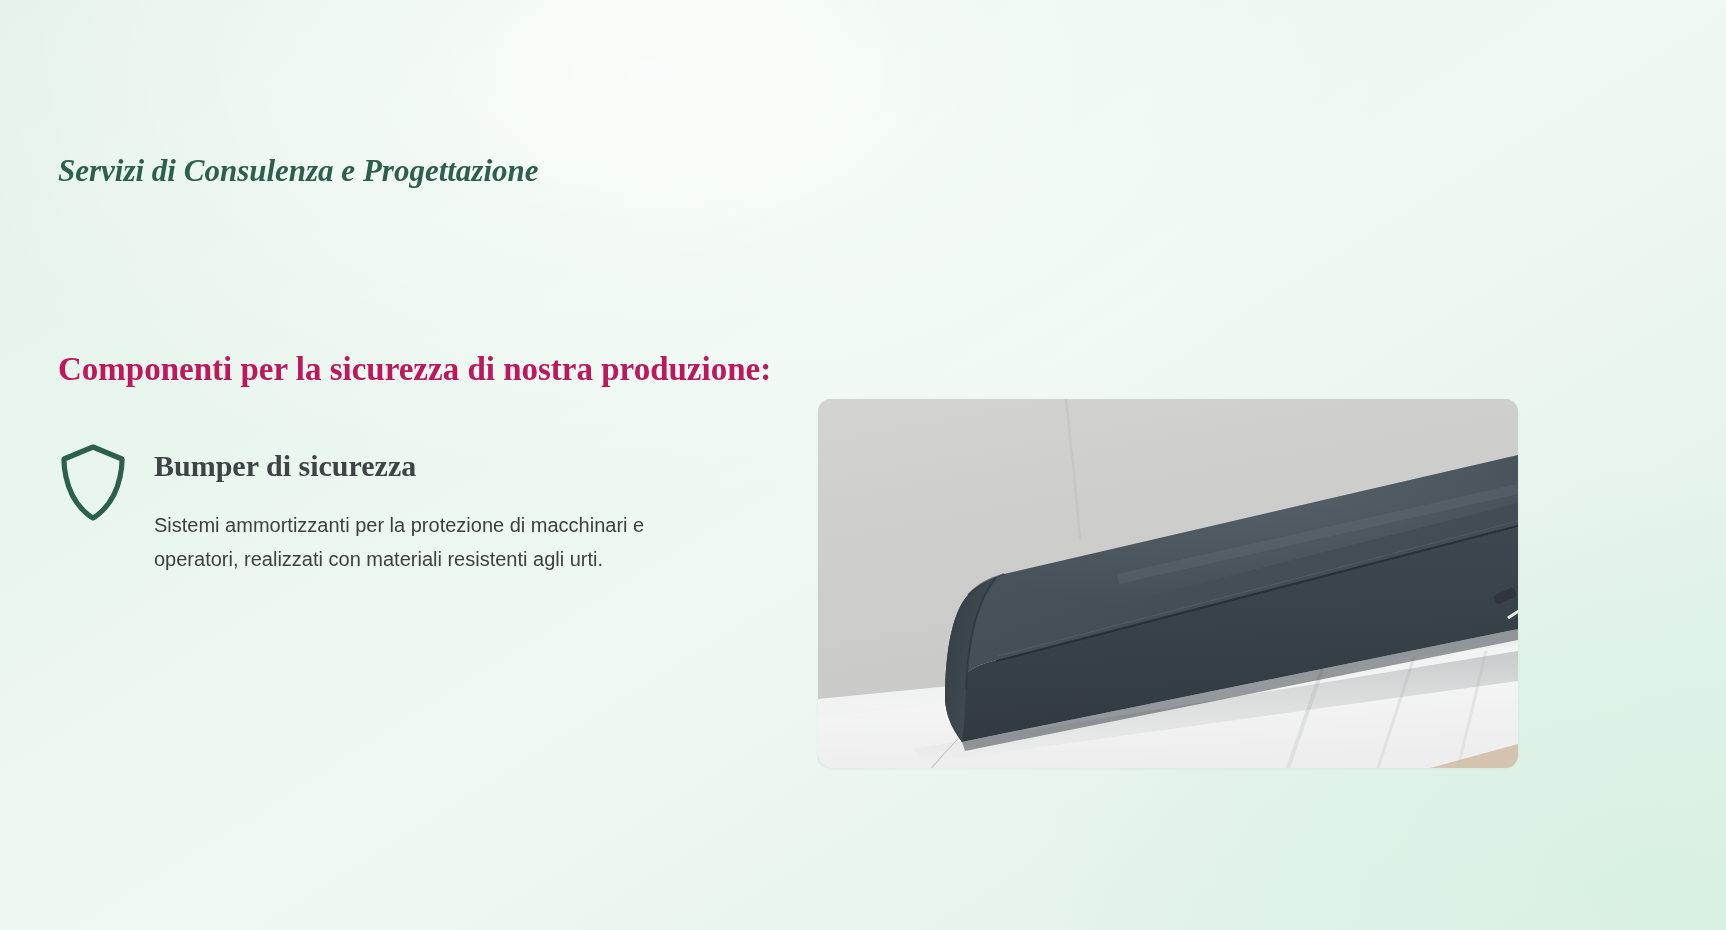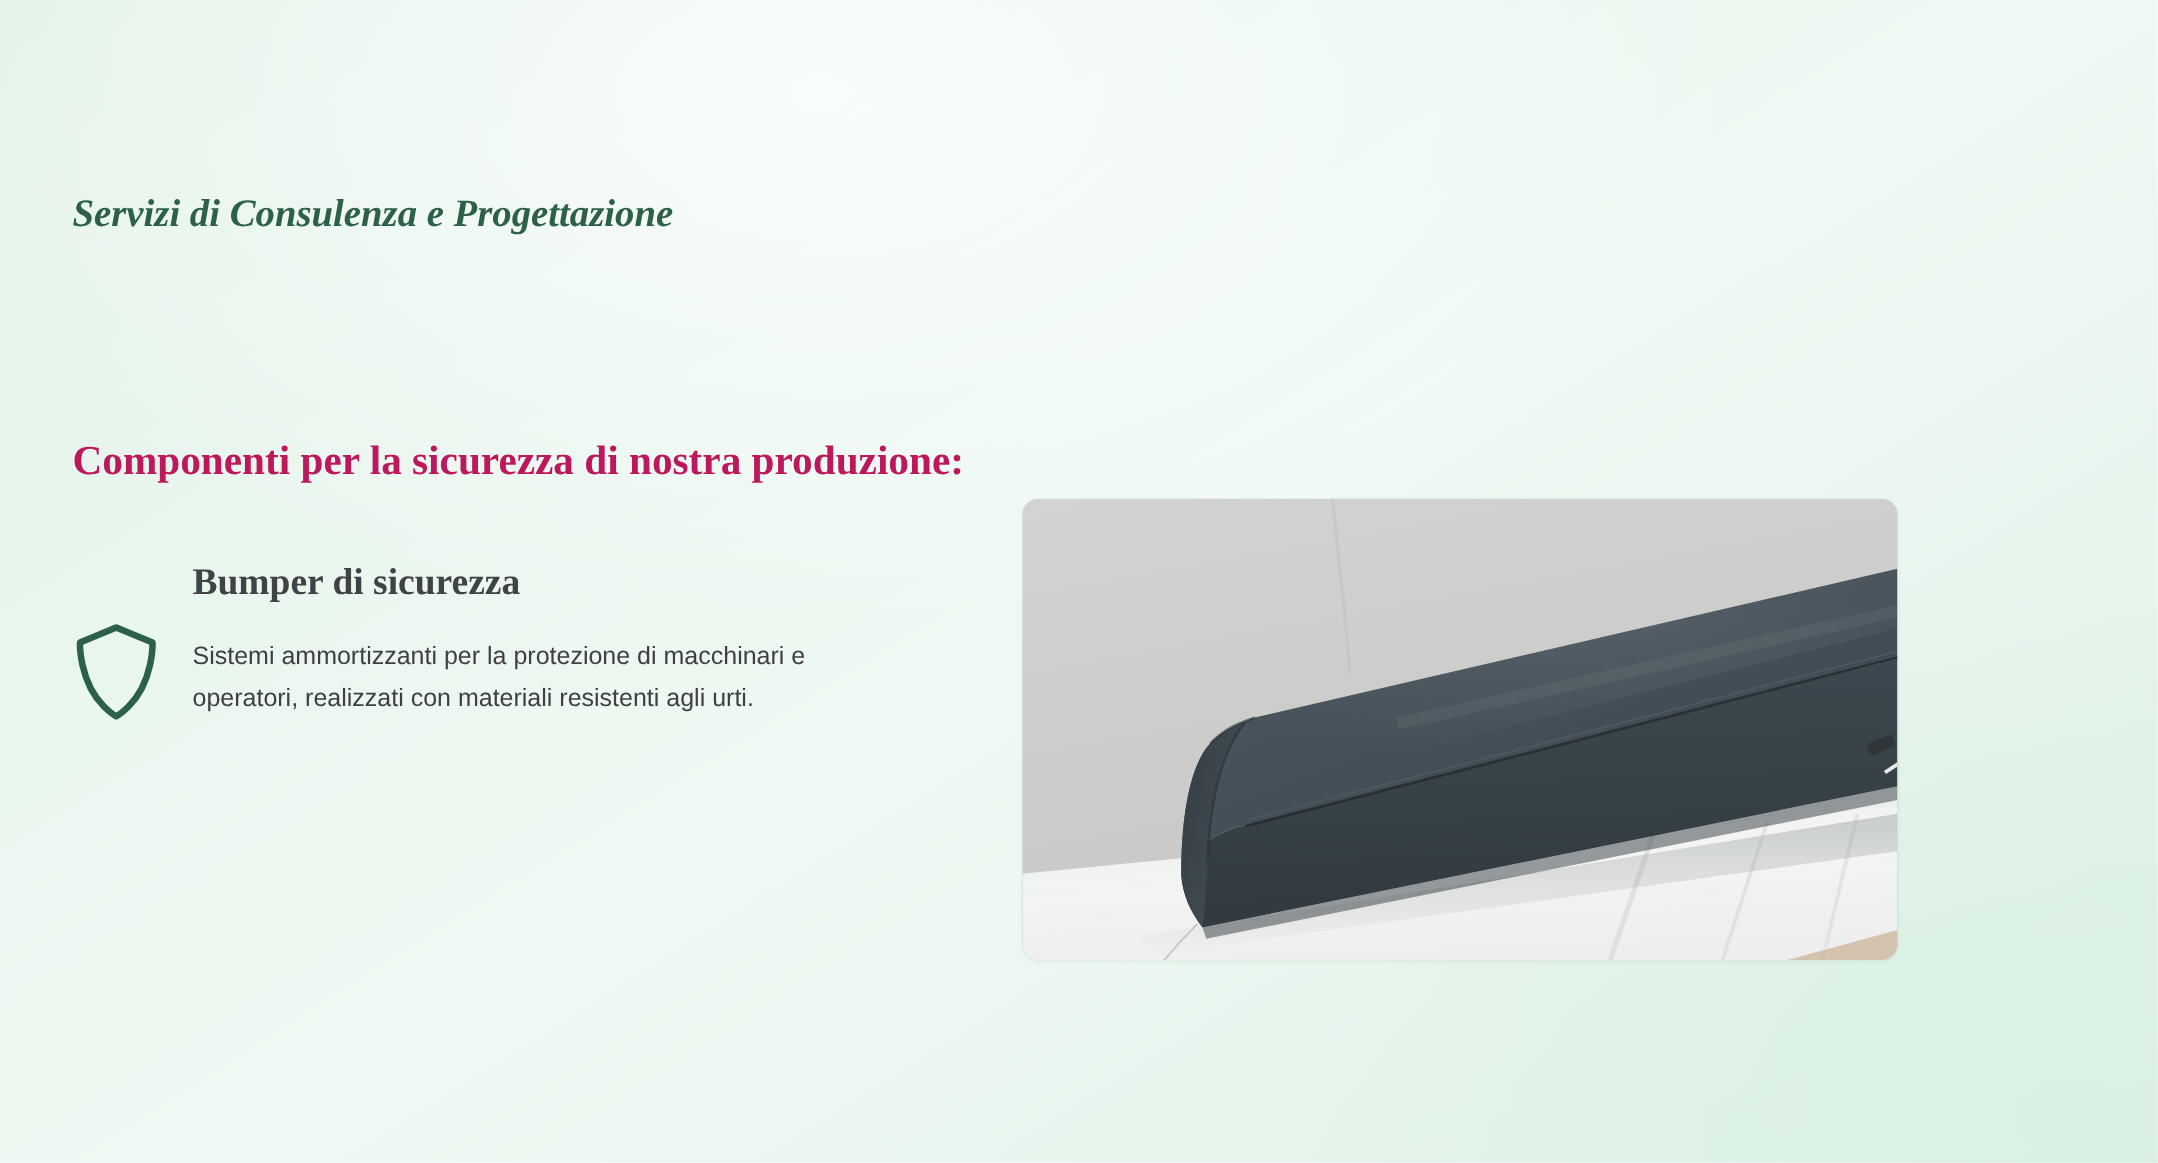--- a/index.html
+++ b/index.html
@@ -76,21 +76,21 @@
     margin-top: 48px;
   }
 
   
   .feature-block {
     position: absolute;
     left: 58px;
     top: 438px;
     width: 700px;
     display: flex;
-    align-items: flex-end;
+    align-items: flex-start;
     gap: 26px;
   }
 
   .feature-icon {
     flex: 0 0 auto;
     width: 70px;
     height: 80px;
     margin-top: 4px;
   }
   .feature-icon svg { display: block; width: 100%; height: 100%; }

